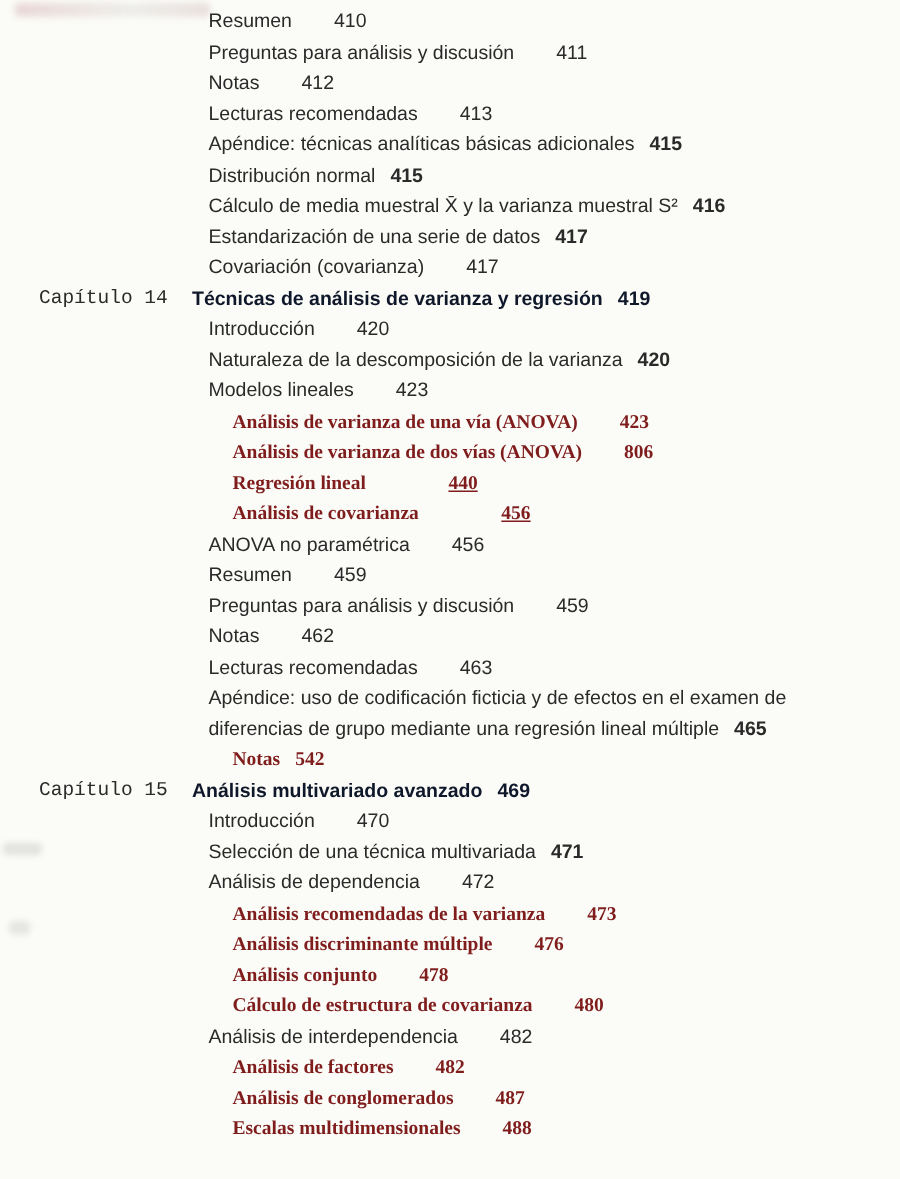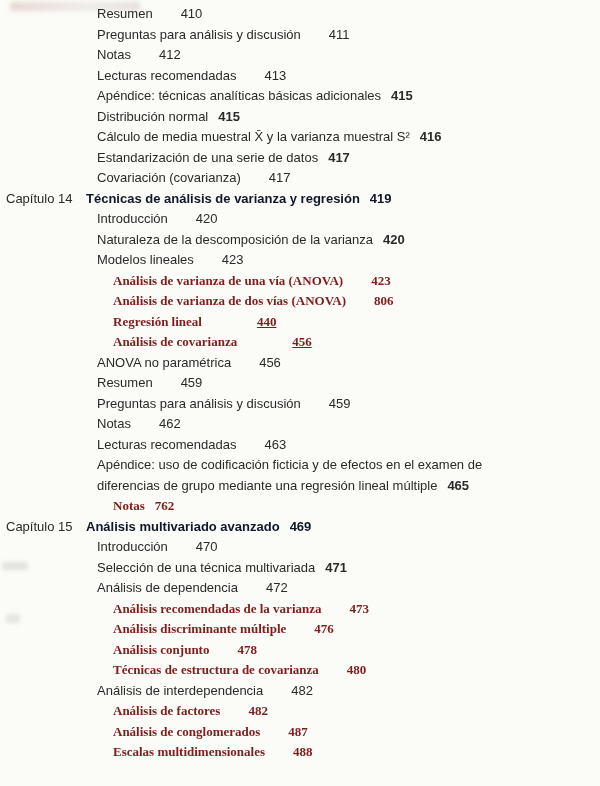--- a/index.html
+++ b/index.html
@@ -6,25 +6,26 @@
   body {
     width:600px; height:786px;
     background:#fbfbf7;
     font-family:"Liberation Sans", sans-serif;
     color:#2a2a2a;
     position:relative;
     overflow:hidden;
     padding-top:4px;
   }
   .toc { position:relative; }
-  .row { display:grid; grid-template-columns:86px 1fr; }
+  .row { display:grid; grid-template-columns:86px 1fr;gap:42px; }
   .chaplabel {
-    padding-left:6px;
+    padding-left:26px;
     font-size:13px; line-height:20.5px;
     white-space:nowrap;
+    font-family:Liberation Mono, monospace;
   }
   .content {
     padding-right:60px;
     font-size:13px; line-height:20.5px;
   }
   .lvl1 .content { padding-left:11px; }
   .lvl2 .content {
     padding-left:27px;
     font-family:"Liberation Serif", serif;
     font-weight:700;
@@ -173,21 +174,21 @@
       <span class="content"><span class="txt">Lecturas recomendadas</span><span class="pg">463</span></span>
     </div>
 
   <div class="row lvl1 gs">
       <span class="chaplabel"></span>
       <span class="content"><span class="txt">Apéndice: uso de codificación ficticia y de efectos en el examen de diferencias de grupo mediante una regresión lineal múltiple</span><span class="pg">465</span></span>
     </div>
 
   <div class="row lvl2 gs">
       <span class="chaplabel"></span>
-      <span class="content"><span class="txt">Notas</span><span class="pg">762</span></span>
+      <span class="content"><span class="txt">Notas</span><span class="pg">542</span></span>
     </div>
 
   <div class="row chap gs">
       <span class="chaplabel">Capítulo 15</span>
       <span class="content"><span class="txt">Análisis multivariado avanzado</span><span class="pg">469</span></span>
     </div>
 
   <div class="row lvl1 gm">
       <span class="chaplabel"></span>
       <span class="content"><span class="txt">Introducción</span><span class="pg">470</span></span>
@@ -214,21 +215,21 @@
       <span class="content"><span class="txt">Análisis discriminante múltiple</span><span class="pg">476</span></span>
     </div>
 
   <div class="row lvl2 gm">
       <span class="chaplabel"></span>
       <span class="content"><span class="txt">Análisis conjunto</span><span class="pg">478</span></span>
     </div>
 
   <div class="row lvl2 gm">
       <span class="chaplabel"></span>
-      <span class="content"><span class="txt">Técnicas de estructura de covarianza</span><span class="pg">480</span></span>
+      <span class="content"><span class="txt">Cálculo de estructura de covarianza</span><span class="pg">480</span></span>
     </div>
 
   <div class="row lvl1 gm">
       <span class="chaplabel"></span>
       <span class="content"><span class="txt">Análisis de interdependencia</span><span class="pg">482</span></span>
     </div>
 
   <div class="row lvl2 gm">
       <span class="chaplabel"></span>
       <span class="content"><span class="txt">Análisis de factores</span><span class="pg">482</span></span>

